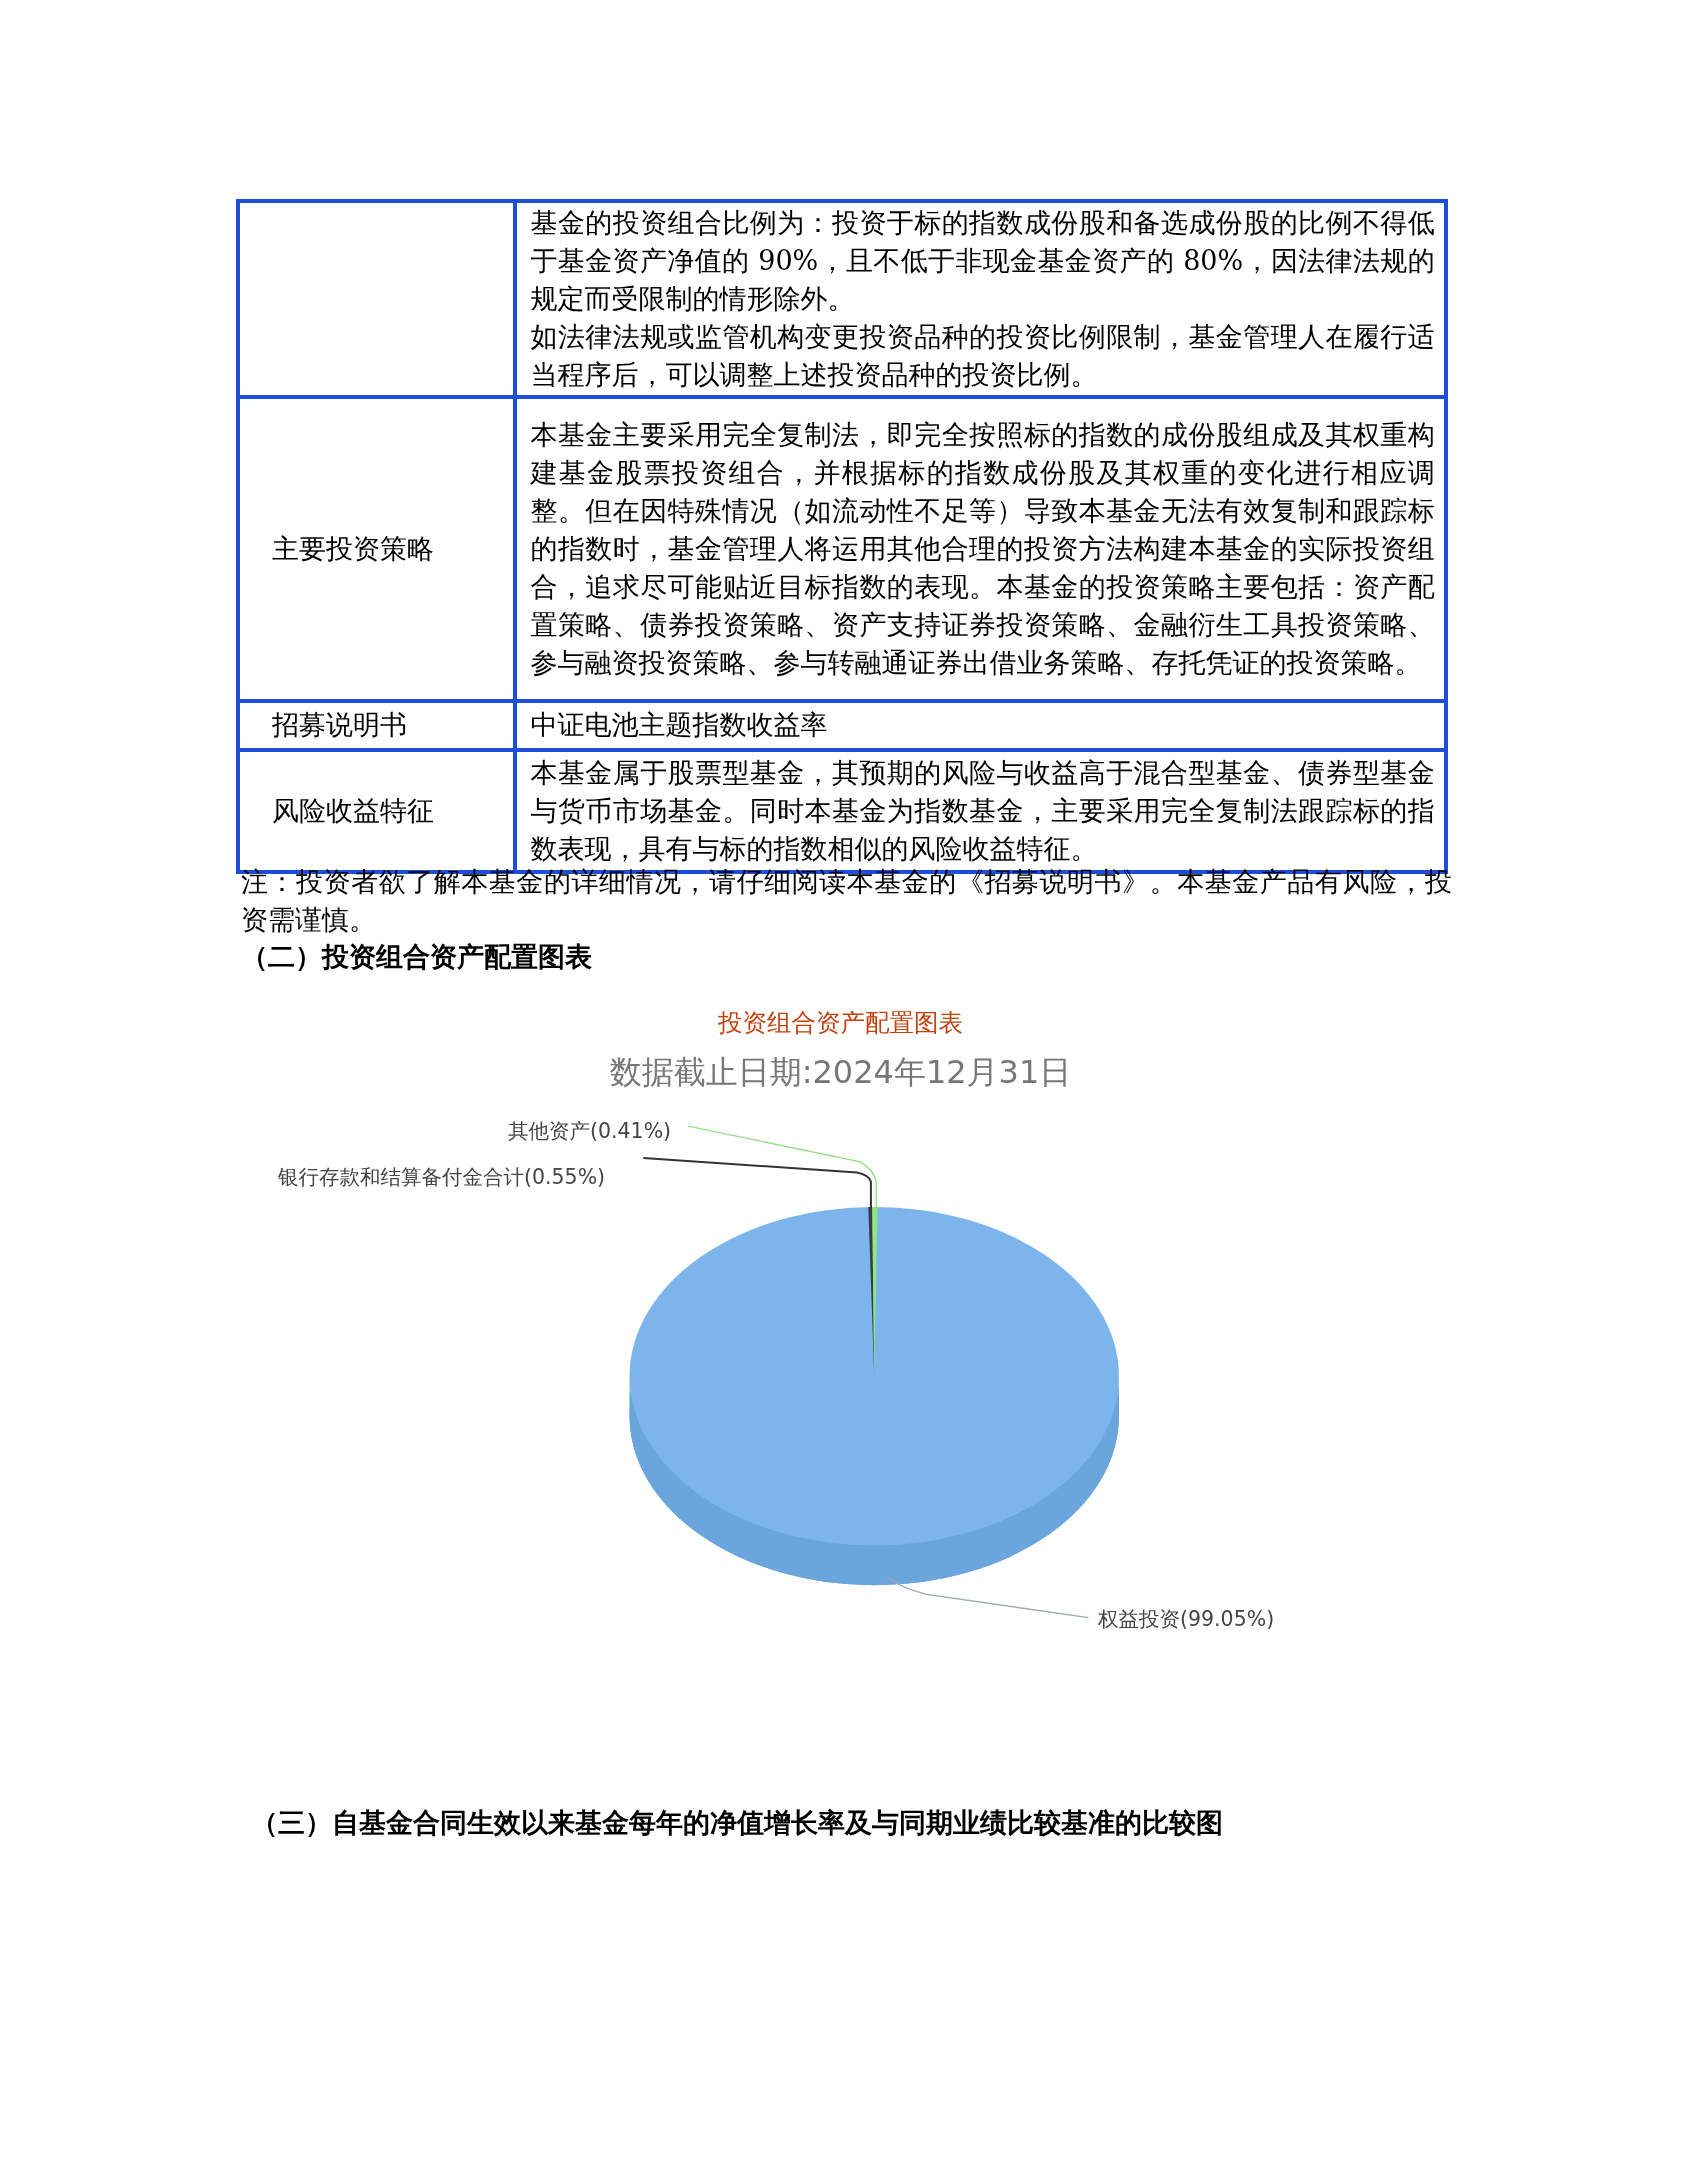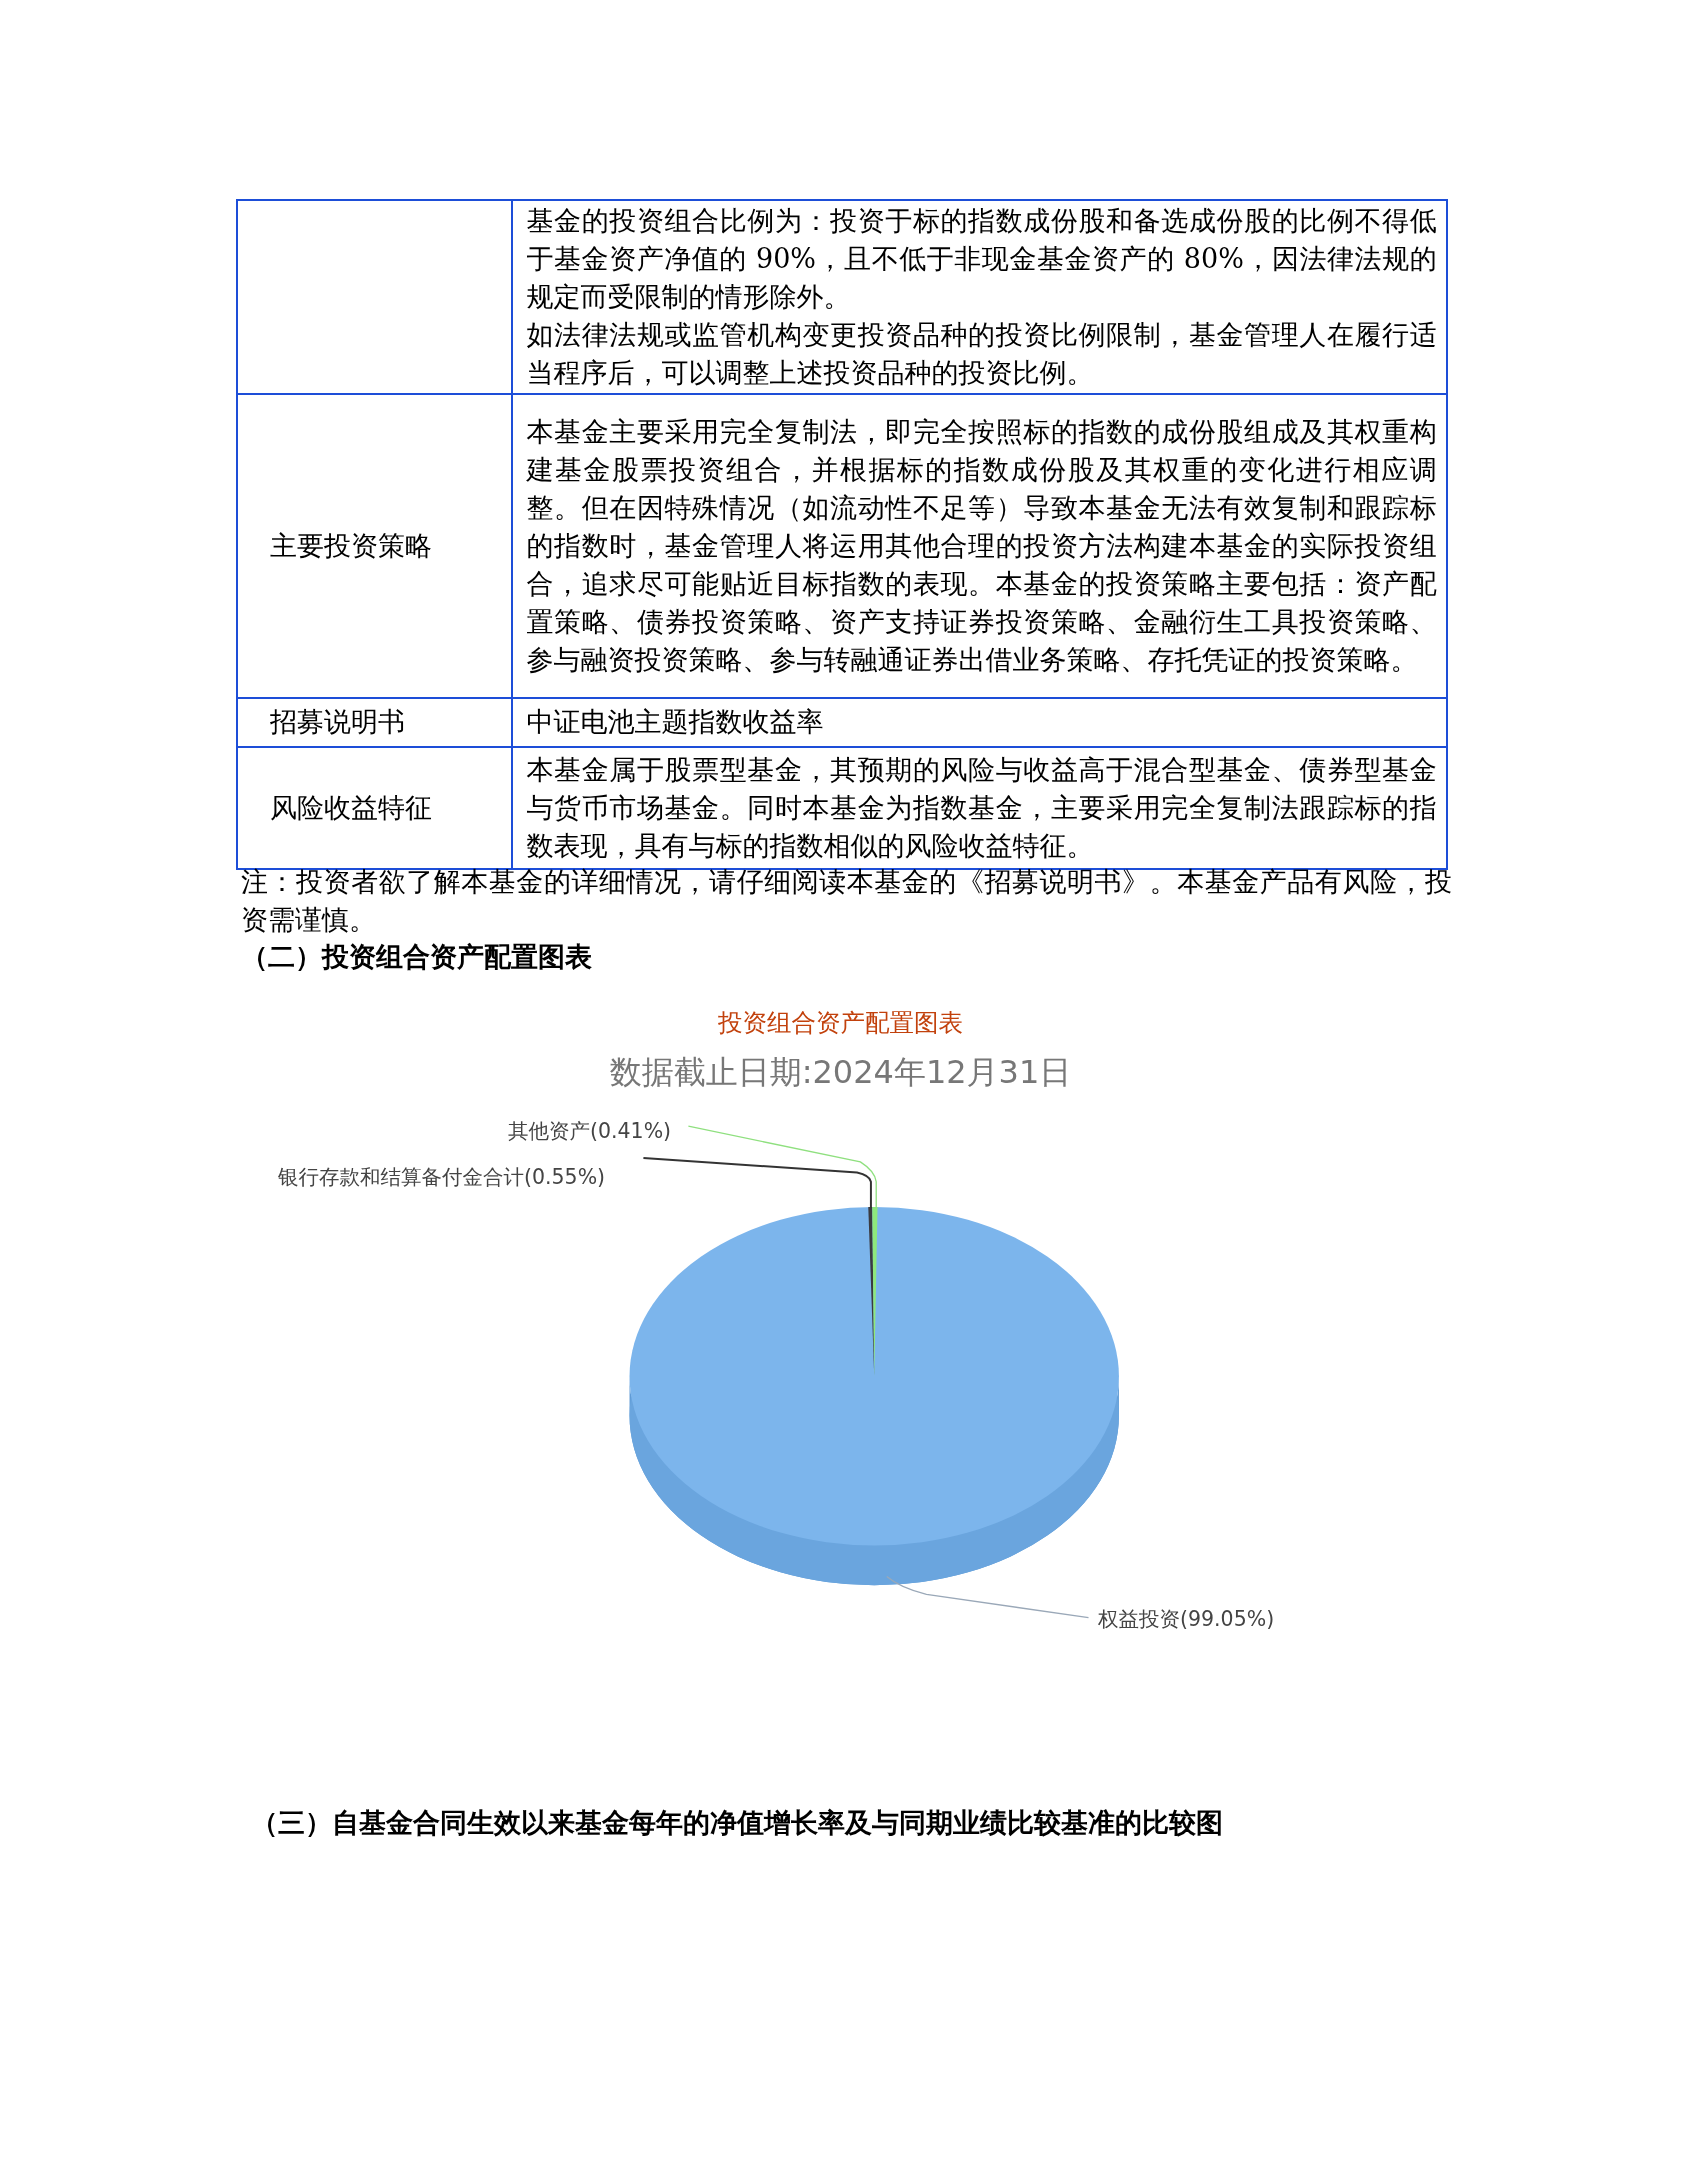--- a/index.html
+++ b/index.html
@@ -2,21 +2,21 @@
 <html style="font-size:10.6px"><head>
 <meta charset="utf-8">
 <style>
   html, body { margin: 0; padding: 0; background: #ffffff; }
   body { width: 1687px; height: 2183px; position: relative; overflow: hidden;
          font-family: "DejaVu Serif", "Liberation Serif", serif; color: #000; }
   .page { position: absolute; left: 0; top: 0; width: 1687px; height: 2183px; }
 
   table.info { position: absolute; left: 236px; top: 199px; width: 1212px;
                border-collapse: collapse; table-layout: fixed; }
-  table.info td { border: 2px solid #1d4ed8; vertical-align: middle;
+  table.info td { border: 4px solid #1d4ed8; vertical-align: middle;
                   font-size: 27px; line-height: 38px; padding: 0.7px 9.3px 1.3px 13.2px; margin-top: 40px; }
   table.info td.label { width: 232px; padding-left: 32px; }
   table.info td.content { text-align: justify; }
   table.info td p { margin: 0; }
 
   .note { position: absolute; left: 241px; top: 863px; width: 1211px;
           font-size: 27px; line-height: 38px; text-align: justify; font-family: Liberation Serif, serif; }
   .h2 { position: absolute; left: 241px; top: 938px; font-size: 27px;
         line-height: 38px; font-weight: bold; font-family: Liberation Serif, serif; }
   .h3 { position: absolute; left: 251px; top: 1804px; font-size: 27px;

